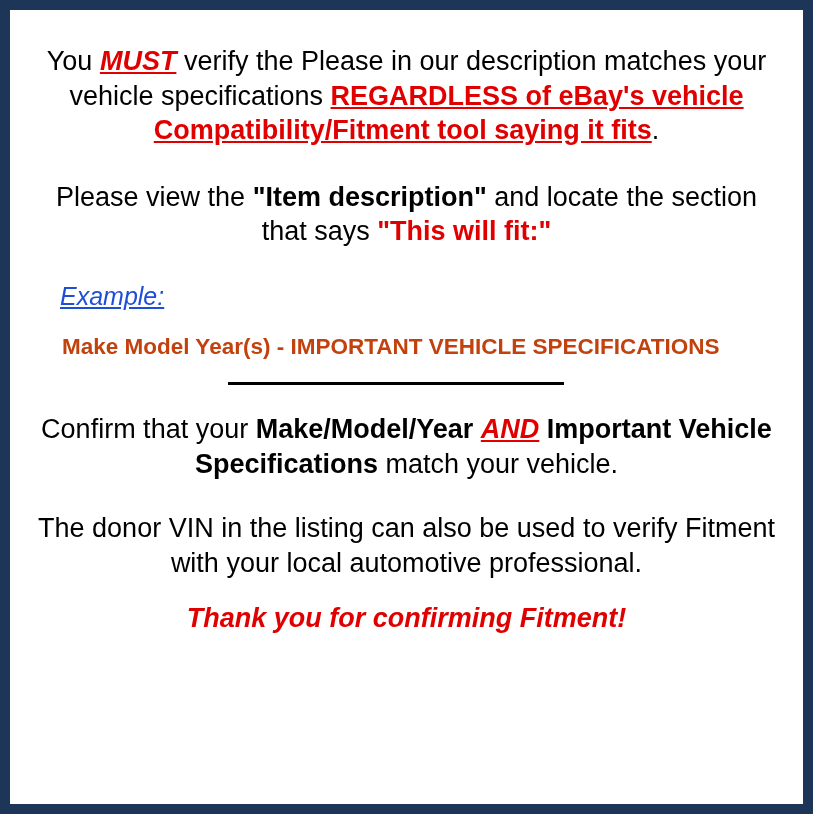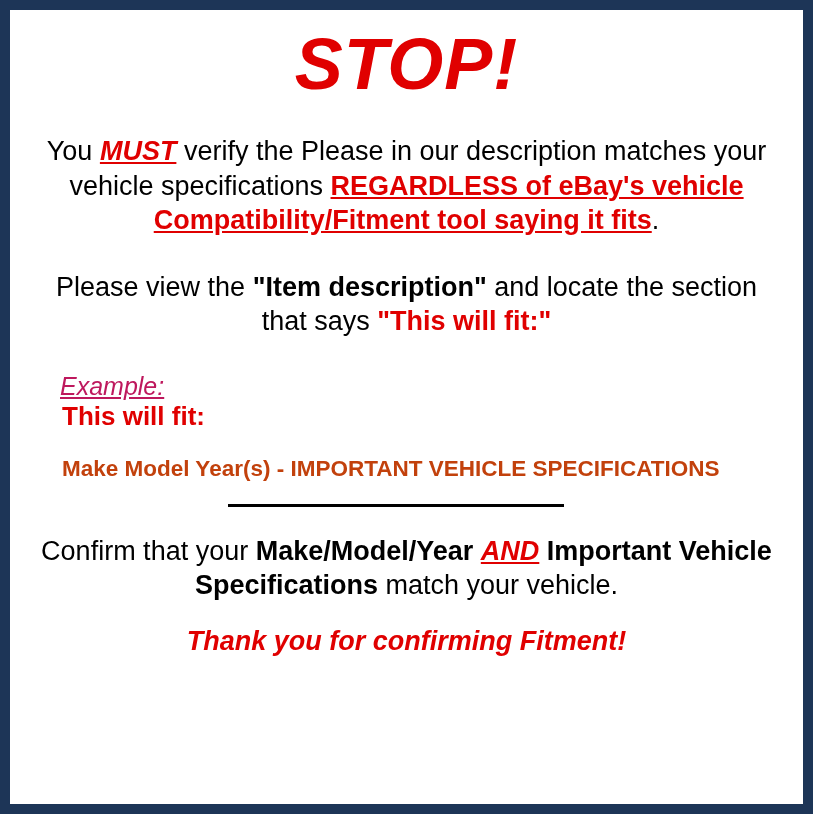--- a/index.html
+++ b/index.html
@@ -75,21 +75,21 @@
   .p-vin     { margin-top: 30px; }
 
   
   .example-block {
     margin-top: 34px;
     padding-left: 44px;
     text-align: left;
   }
   .example-label {
     display: inline-block;
-    color: #be185d;
+    color: #1d4ed8;
     font-style: italic;
     font-size: 25px;
     line-height: 1.1;
     text-decoration: underline;
   }
   .example-fit {
     color: #e00000;
     font-weight: bold;
     font-size: 26px;
     line-height: 1.15;
@@ -129,38 +129,37 @@
     margin-top: 22px;
     white-space: nowrap;
   }
 </style>
 </head>
 <body>
 
 <div id="notice-card">
   <div id="notice-inner">
 
-    <div class="headline">STOP!</div>
 
 
     <div class="para p-must"><span>You </span><span class="red b i u">MUST</span><span> verify the Please in our description matches your vehicle specifications </span><span class="red b u">REGARDLESS of eBay's vehicle Compatibility/Fitment tool saying it fits</span><span>.</span></div>
 
     <div class="para p-view"><span>Please view the </span><span class="black b">"Item description"</span><span> and locate the section that says </span><span class="red b">"This will fit:"</span></div>
 
     <div class="example-block">
       <div>
         <span class="example-label">Example:</span>
       </div>
-      <div class="example-fit">This will fit:</div>
       <div class="example-spec">Make Model Year(s) - IMPORTANT VEHICLE SPECIFICATIONS</div>
     </div>
 
     <div class="divider-row">
       <div class="divider-line"></div>
     </div>
 
     <div class="para p-confirm"><span>Confirm that your </span><span class="black b">Make/Model/Year</span><span> </span><span class="red b i u">AND</span><span> </span><span class="black b">Important Vehicle Specifications</span><span> match your vehicle.</span></div>
 
+    <div class="para p-vin">The donor VIN in the listing can also be used to verify Fitment with your local automotive professional.</div>
 
     <div class="closing">Thank you for confirming Fitment!</div>
 
   </div>
 </div>
 
 </body></html>

